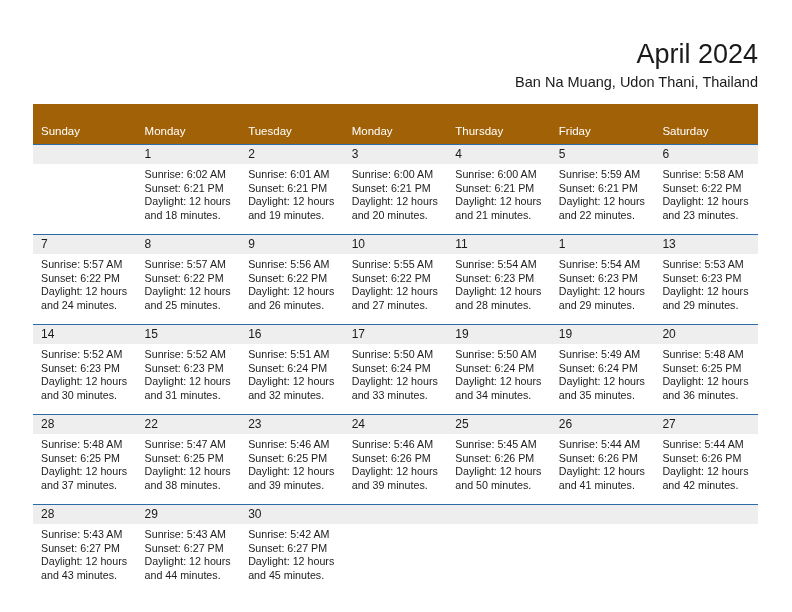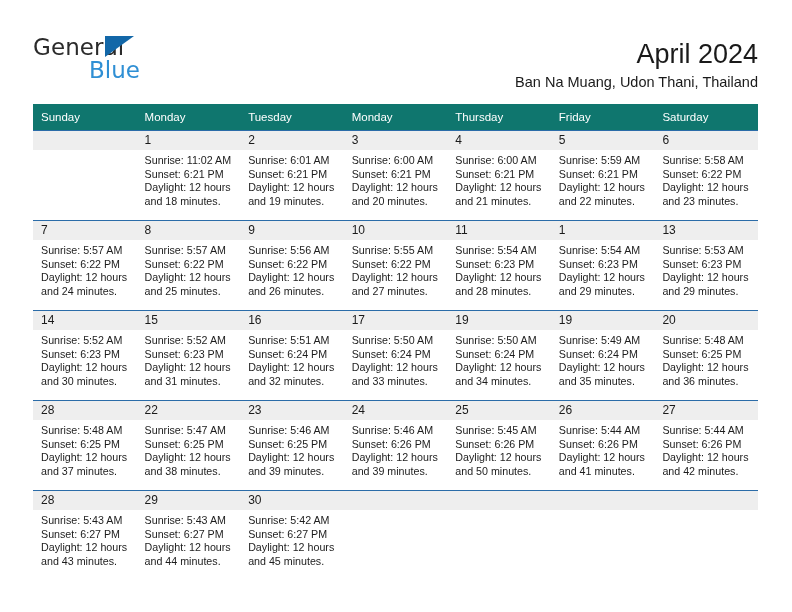--- a/index.html
+++ b/index.html
@@ -87,26 +87,26 @@
   
   .calendar {
     position: absolute;
     left: 33px;
     top: 104px;
     width: 725px;
     border-collapse: collapse;
     table-layout: fixed;
   }
   .calendar th {
-    background: #0f766e;
+    background: #a16207;
     color: #ffffff;
     font-size: 11.5px;
     font-weight: normal;
     text-align: left;
-    padding: 6px 0 6px 8px;
+    padding: 20px 0 6px 8px;
     height: 10px;
     line-height: 14px;
   }
   .calendar td {
     vertical-align: top;
     padding: 0;
     border-top: 1.6px solid #2b6ca8;
     width: 103.5px;
   }
   .calendar tr.week-row td {
@@ -137,25 +137,20 @@
     white-space: nowrap;
   }
 </style>
 </head>
 <body>
 
 <div class="page">
 
   <div class="header">
 
-    <div class="logo">
-      <span class="logo-general">General</span>
-      <span class="logo-triangle"></span>
-      <span class="logo-blue">Blue</span>
-    </div>
 
     <div class="title-block">
       <div class="cal-title">April 2024</div>
       <div class="cal-subtitle">Ban Na Muang, Udon Thani, Thailand</div>
     </div>
 
   </div>
 
   <table class="calendar">
     <thead>
@@ -179,21 +174,21 @@
                 <div></div>
                 <div></div>
                 <div></div>
               </div>
             </div>
           </td>
           <td>
             <div class="cell-inner">
               <div class="daynum-band">1</div>
               <div class="cell-lines">
-                <div>Sunrise: 11:02 AM</div>
+                <div>Sunrise: 6:02 AM</div>
                 <div>Sunset: 6:21 PM</div>
                 <div>Daylight: 12 hours</div>
                 <div>and 18 minutes.</div>
               </div>
             </div>
           </td>
           <td>
             <div class="cell-inner">
               <div class="daynum-band">2</div>
               <div class="cell-lines">

